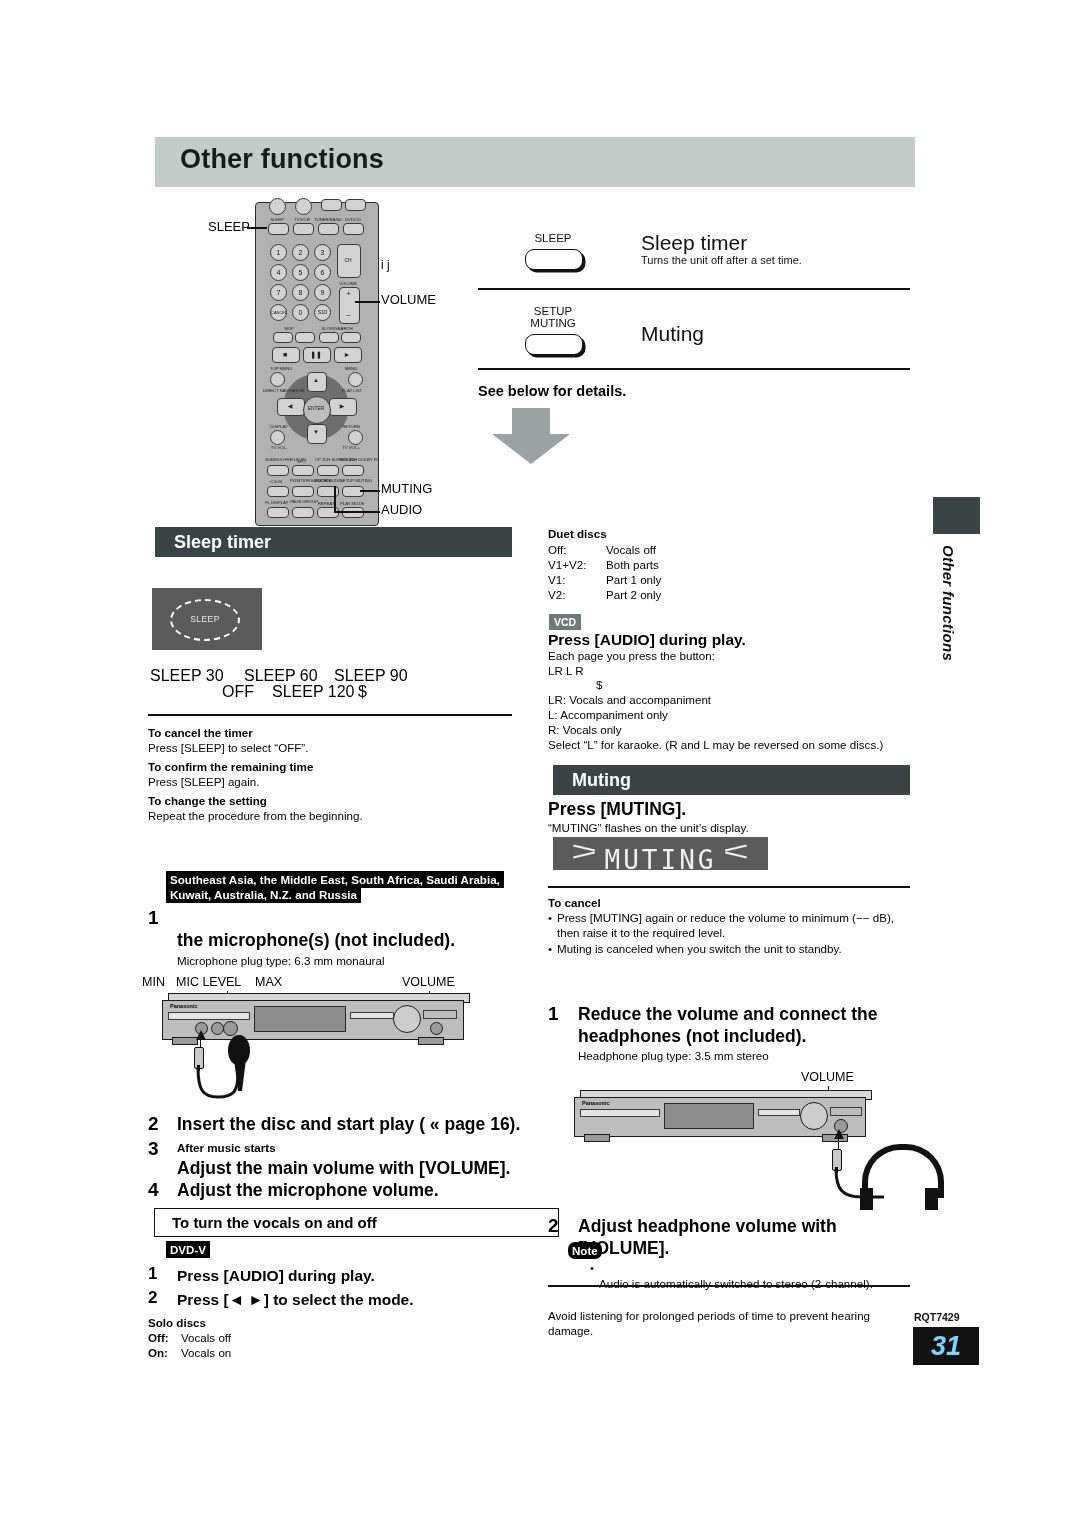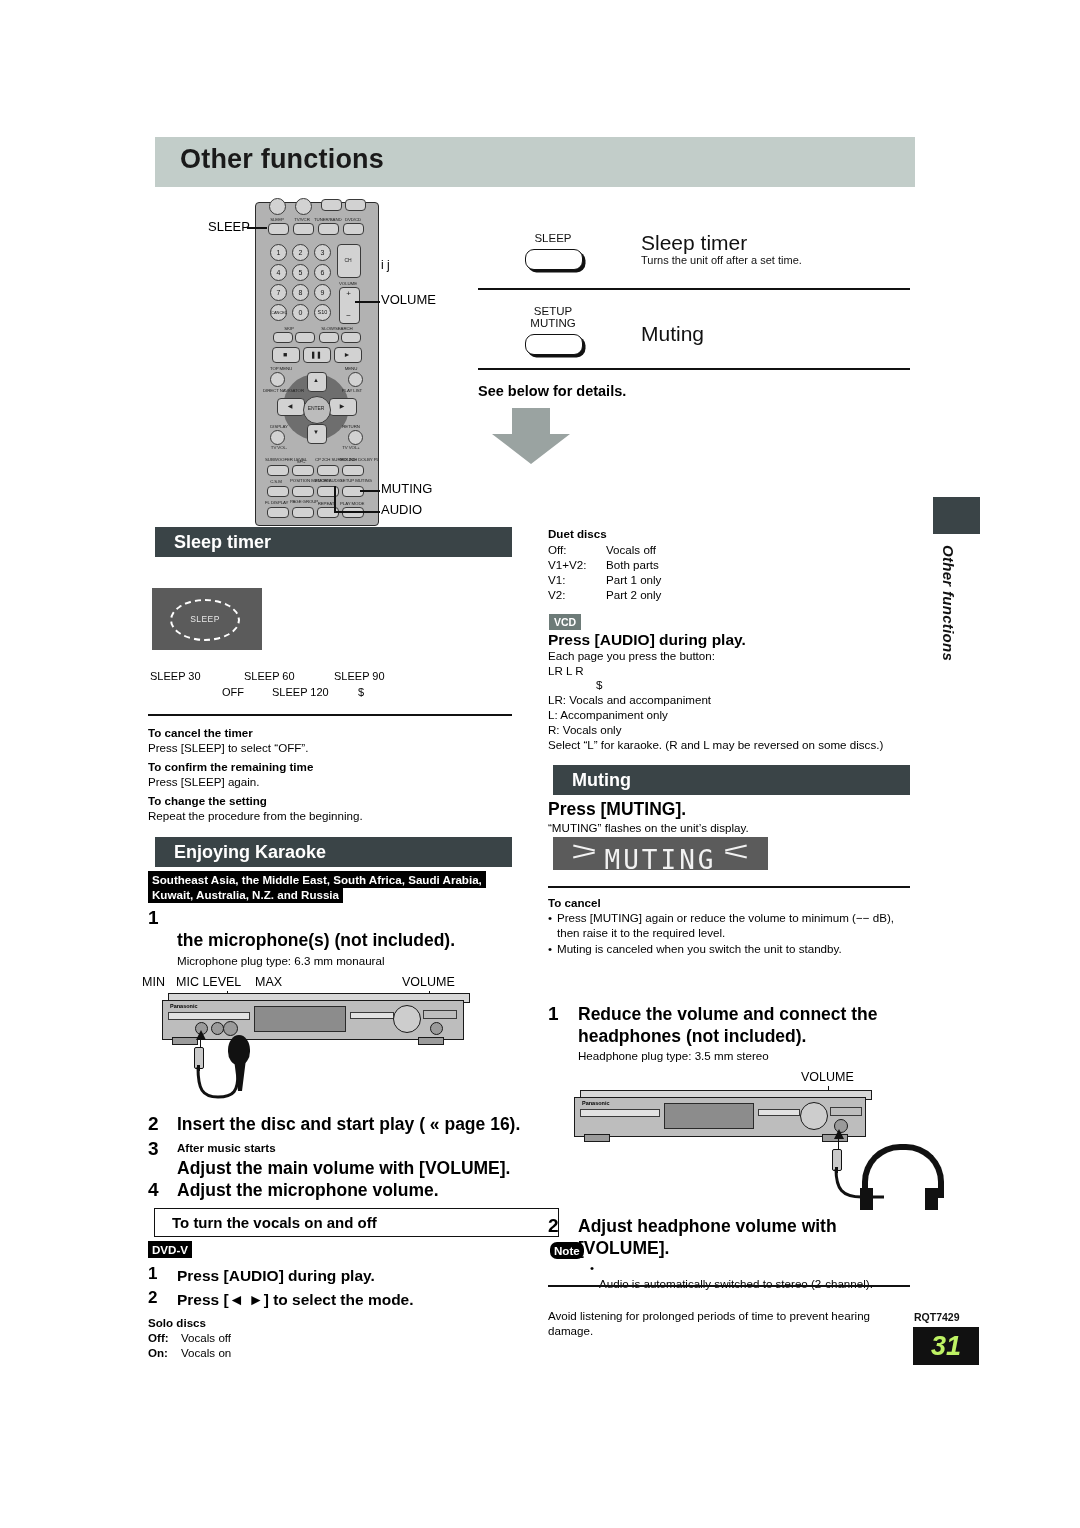--- a/index.html
+++ b/index.html
@@ -91,21 +91,21 @@
   }
   .sec-bar span {
     position: absolute; left: 19px; top: 5px;
     font-size: 18px; font-weight: bold; color: #fff;
   }
 
   
   .t { position: absolute; color: #000; }
   .b14 { font-size: 15.5px; font-weight: bold; line-height: 19px; }
   .b17 { font-size: 17.5px; font-weight: bold; line-height: 22px; }
-  .n12 { font-size: 11px; line-height: 16px; }
+  .n12 { font-size: 16px; line-height: 16px; }
   .n11 { font-size: 11.6px; line-height: 15px; }
   .b11 { font-size: 11.6px; font-weight: bold; line-height: 15px; }
   .num-big { font-size: 19px; font-weight: bold; }
   .hr-thin { position: absolute; background: #111; height: 1.6px; }
 
   
   .disp-box { position: absolute; background: #5b5b5b; }
   .sleep-ellipse {
     position: absolute; left: 35px; top: 13px; width: 80px; height: 40px;
     border: 2.4px dashed #fff; border-radius: 50%;
@@ -119,21 +119,21 @@
     font-family: "DejaVu Sans Mono", monospace;
     font-size: 26px; letter-spacing: 3px; color: #f2f2f2;
   }
   .muting-bars { position: absolute; }
   .muting-bars i { position: absolute; display: block; background: #f2f2f2; height: 2.4px; }
 
   
   .inv {
     position: absolute; background: #000; color: #fff;
     font-size: 11.6px; font-weight: bold; padding: 1.5px 4px 2px;
-    display: inline-block; line-height: 13px; white-space: nowrap;
+    display: inline-block; line-height: 13px; white-space: nowrap; margin-left: 18px;
   }
   .badge-vcd {
     position: absolute; background: #6d7b78; color: #fff;
     font-size: 10.5px; font-weight: bold; padding: 1.5px 5px 2px;
     line-height: 12px;
   }
   .boxed-head {
     position: absolute; border: 1.3px solid #111; background: #fff;
   }
   .boxed-head span {
@@ -146,21 +146,21 @@
   .side-text {
     position: absolute;
     writing-mode: vertical-rl;
     font-size: 15px; font-weight: bold; font-style: italic; color: #111;
     letter-spacing: .3px;
   }
 
   
   .rqt { position: absolute; font-size: 10.5px; font-weight: bold; color: #111; }
   .pageno {
-    position: absolute; background: #111; color: #bef264;
+    position: absolute; background: #111; color: #7dd3fc;
     font-size: 27px; font-style: italic; font-weight: bold;
     text-align: center; line-height: 38px;
   }
 
   
   .device { position: absolute; }
   .dev-body { position: absolute; background: #bdbdbd; border: 1.5px solid #1a1a1a; }
   .dev-top { position: absolute; background: #d8d8d8; border: 1.3px solid #1a1a1a; }
   .dev-screen { position: absolute; background: #8c8c8c; border: 1.2px solid #2a2a2a; }
   .dev-strip { position: absolute; background: #e2e2e2; border: 1px solid #3a3a3a; }
@@ -361,23 +361,20 @@
 
   <div class="hr-thin" style="left:148px;top:714px;width:364px;height:1.8px;"></div>
 
   <div class="t b11" style="left:148px;top:725px;">To cancel the timer</div>
   <div class="t n11" style="left:148px;top:740px;">Press [SLEEP] to select “OFF”.</div>
   <div class="t b11" style="left:148px;top:759px;">To confirm the remaining time</div>
   <div class="t n11" style="left:148px;top:774px;">Press [SLEEP] again.</div>
   <div class="t b11" style="left:148px;top:793px;">To change the setting</div>
   <div class="t n11" style="left:148px;top:808px;">Repeat the procedure from the beginning.</div>
 
-  <div class="sec-bar" style="left:155px;top:837px;width:357px;">
-    <span>Enjoying Karaoke</span>
-  </div>
 
   <div class="inv" style="left:148px;top:871px;">Southeast Asia, the Middle East, South Africa, Saudi Arabia,</div>
   <div class="inv" style="left:148px;top:886px;">Kuwait, Australia, N.Z. and Russia</div>
 
   <div class="t num-big" style="left:148px;top:907px;">1</div>
   <div class="t b17" style="left:177px;top:929px;">the microphone(s) (not included).</div>
   <div class="t n11" style="left:177px;top:953px;">Microphone plug type: 6.3 mm monaural</div>
 
   <div class="device" style="left:150px;top:975px;width:330px;height:125px;">
     <div class="dev-label" style="left:-8px;top:0;">MIN</div>

